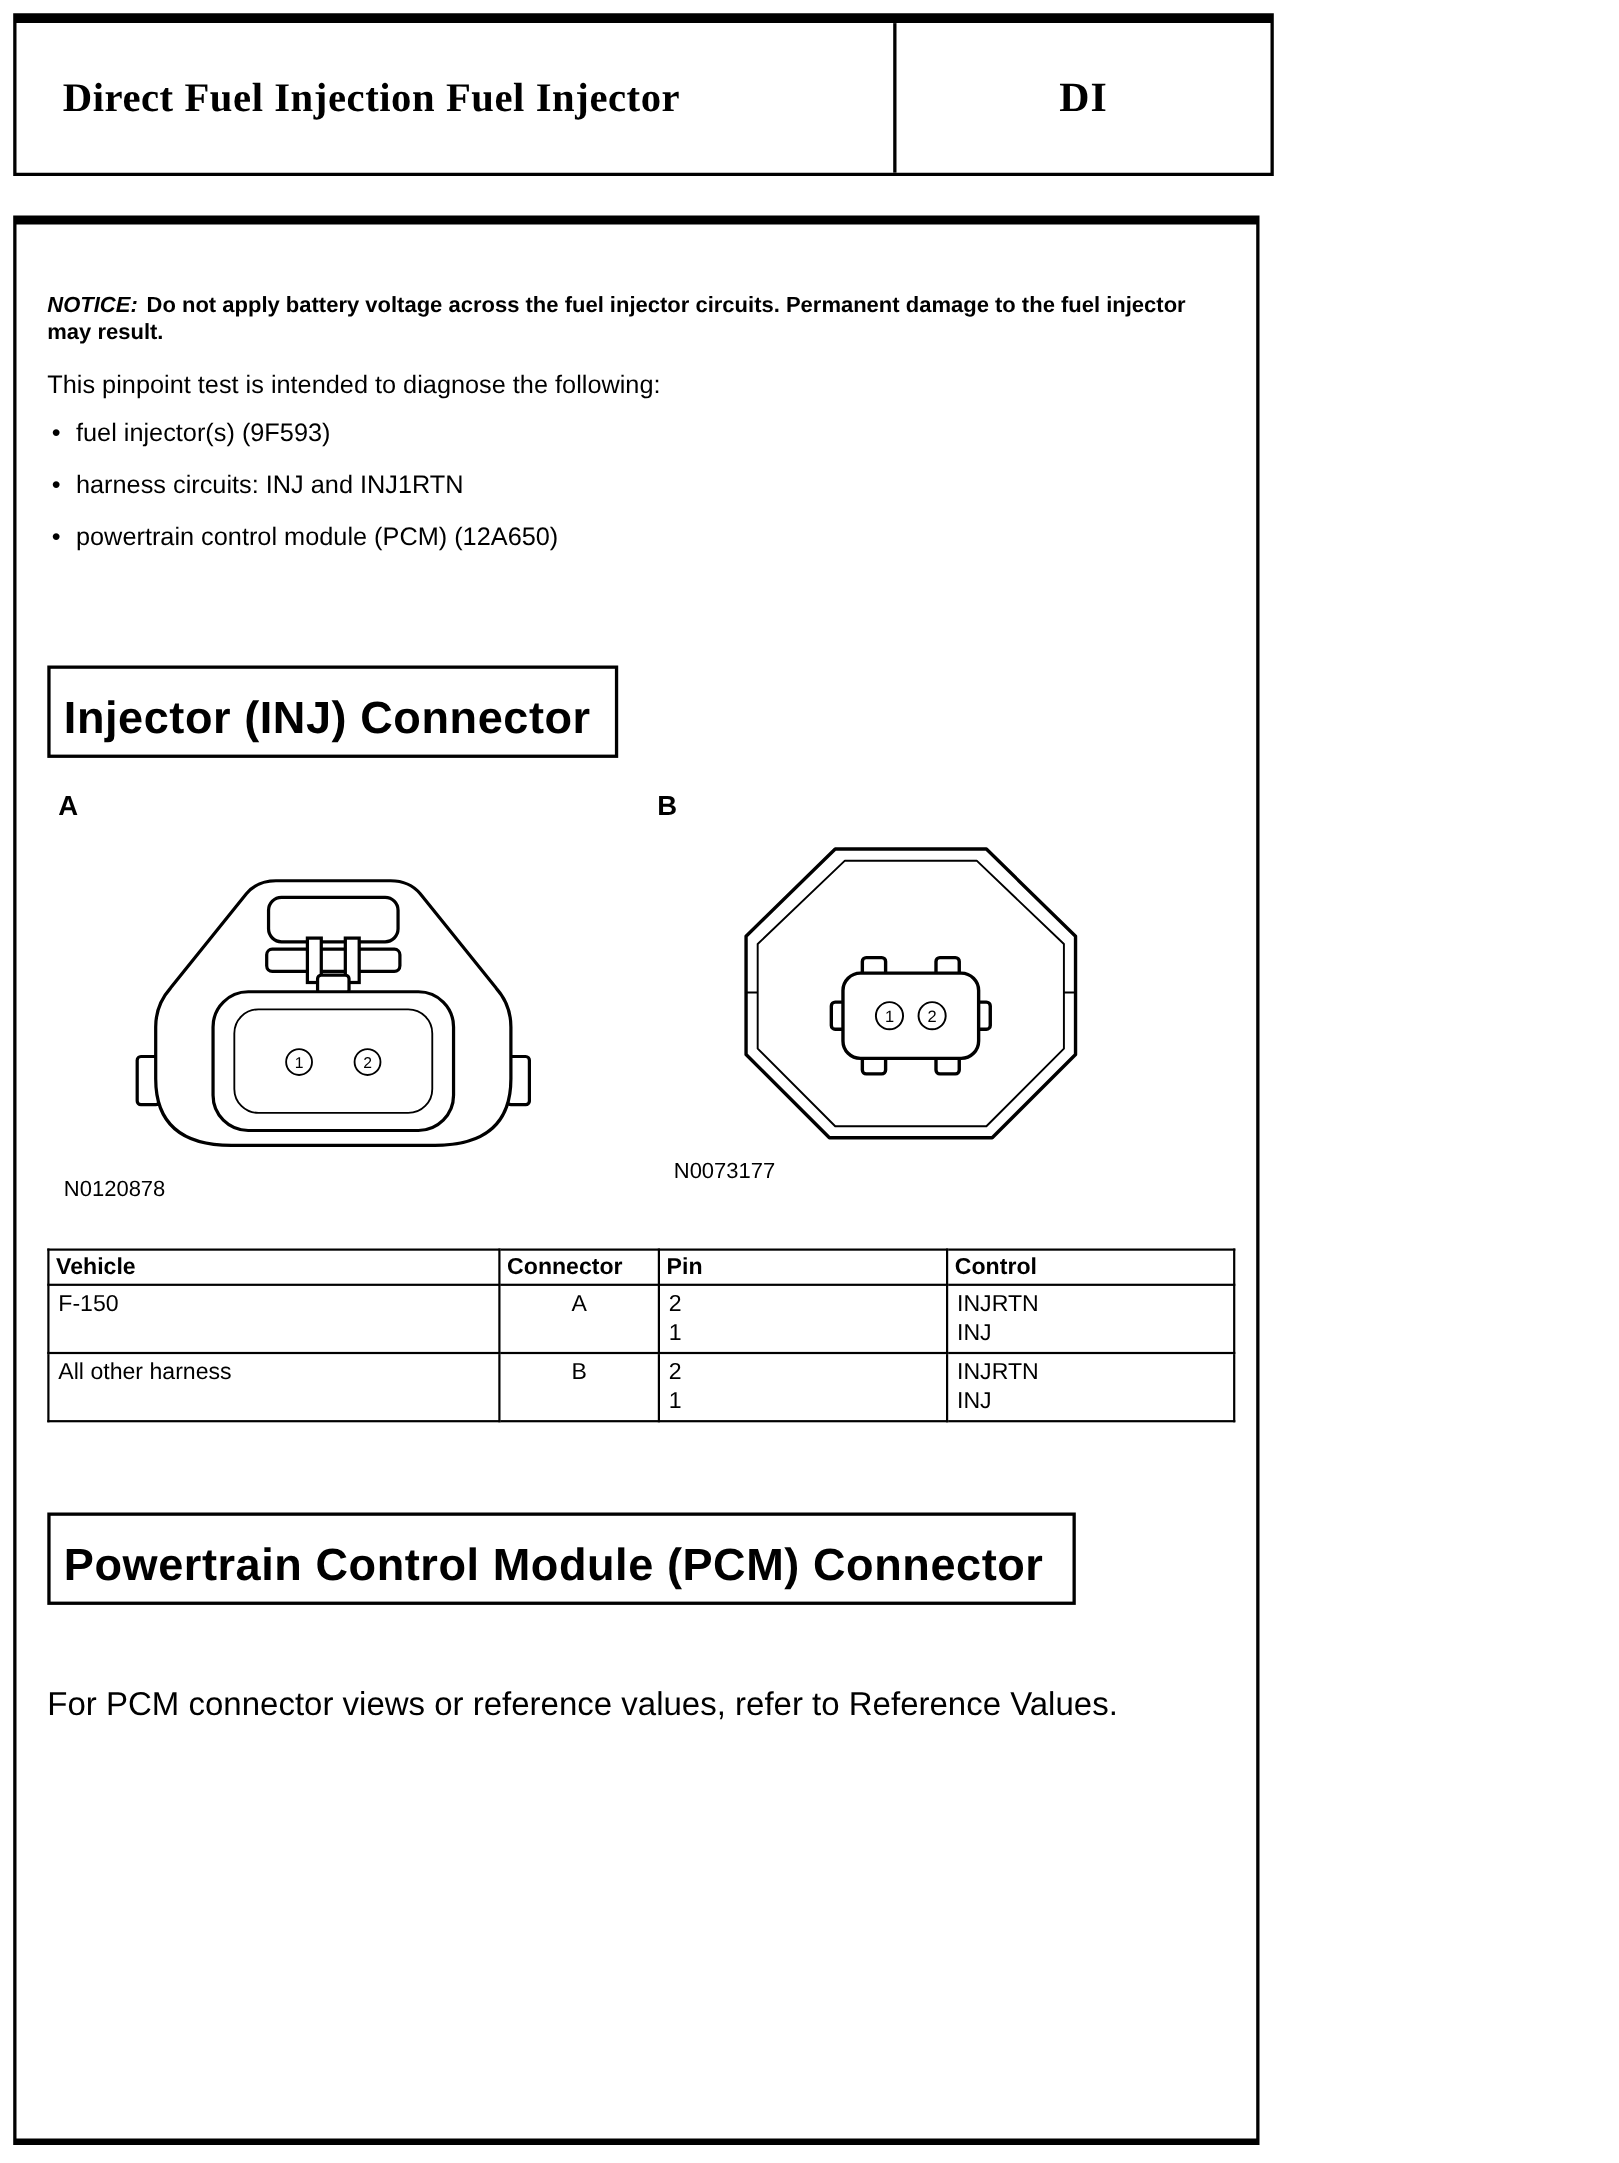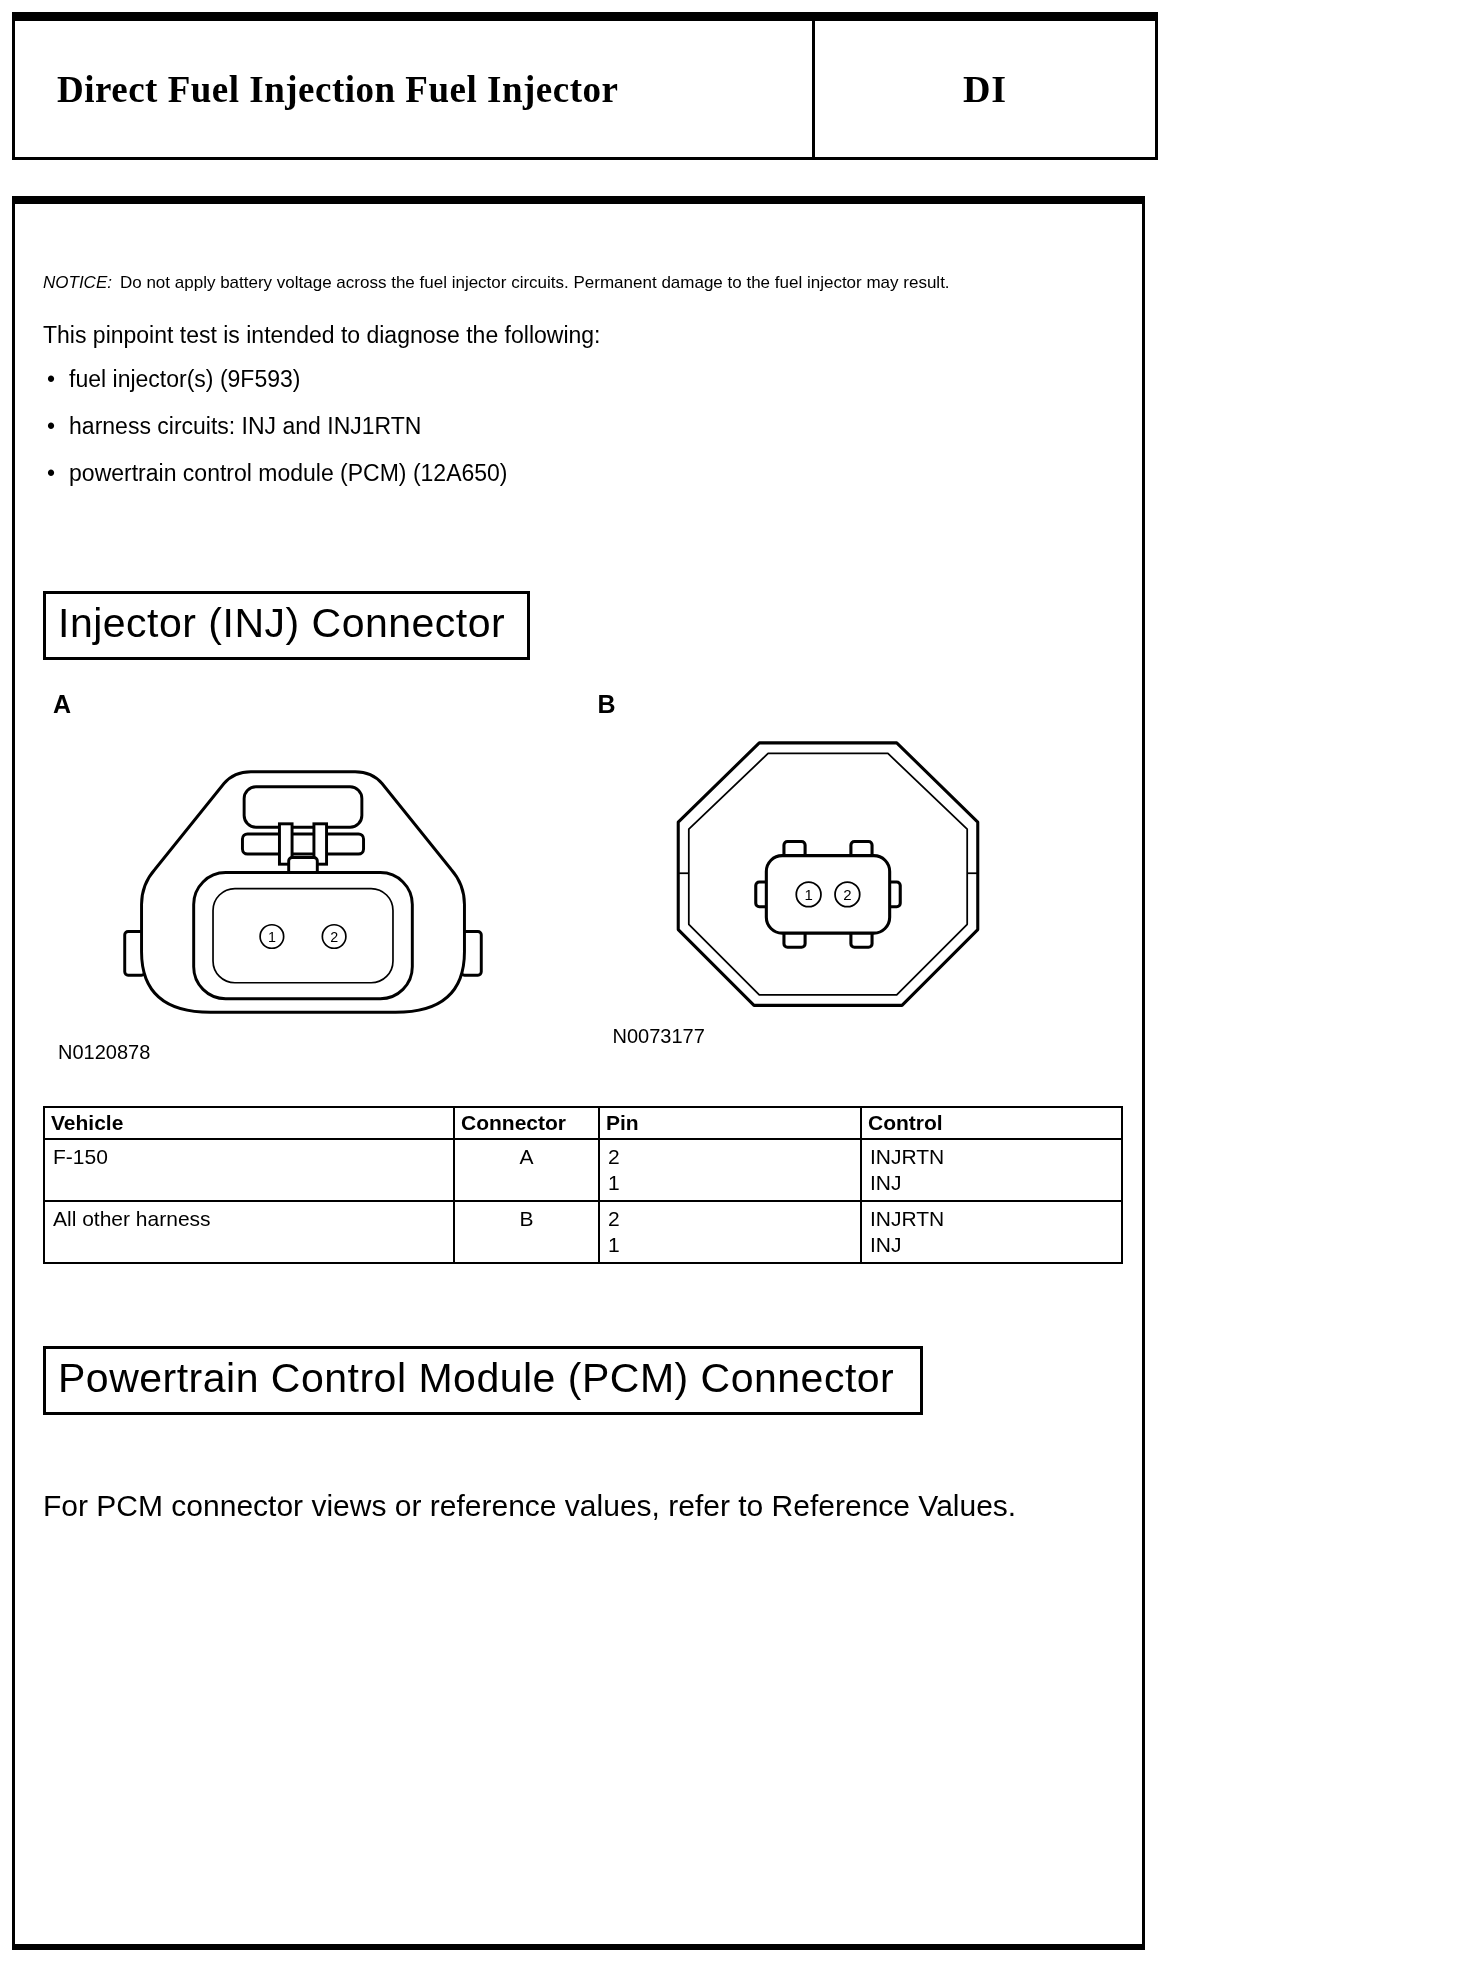--- a/index.html
+++ b/index.html
@@ -53,23 +53,23 @@
     width: 1133px;
     height: 1754px;
     border: 3px solid #000;
     border-top: 8px solid #000;
     border-bottom: 6px solid #000;
     padding: 62px 30px 0 28px;
     background: #fff;
   }
 
   .notice {
-    font-size: 17px;
-    font-weight: normal;
-    line-height: 34px;
+    font-size: 20px;
+    font-weight: bold;
+    line-height: 24px;
     max-width: 1075px;
     margin-bottom: 20px;
   }
   .notice-label { font-style: italic; margin-right: 8px; }
 
   .intro {
     font-size: 23px;
     line-height: 30px;
     margin-bottom: 16px;
   }
@@ -90,22 +90,23 @@
 
   .section-title-box {
     display: inline-block;
     border: 3px solid #000;
     padding: 6px 22px 10px 12px;
     margin-top: 84px;
     background: #fff;
   }
   .section-title-box h2 {
     font-size: 41px;
-    font-weight: normal;
+    font-weight: bold;
     letter-spacing: 0.5px;
+    margin-top: 15px;
   }
   .section-title-box.pcm { margin-top: 82px; padding-right: 26px; }
   .section-title-box.pcm h2 { font-size: 41px; }
 
   .diagram-row { display: flex; margin-top: 30px; }
   .diagram-col { width: 540px; }
   .diagram-label {
     font-size: 25px;
     font-weight: bold;
     margin-left: 10px;

